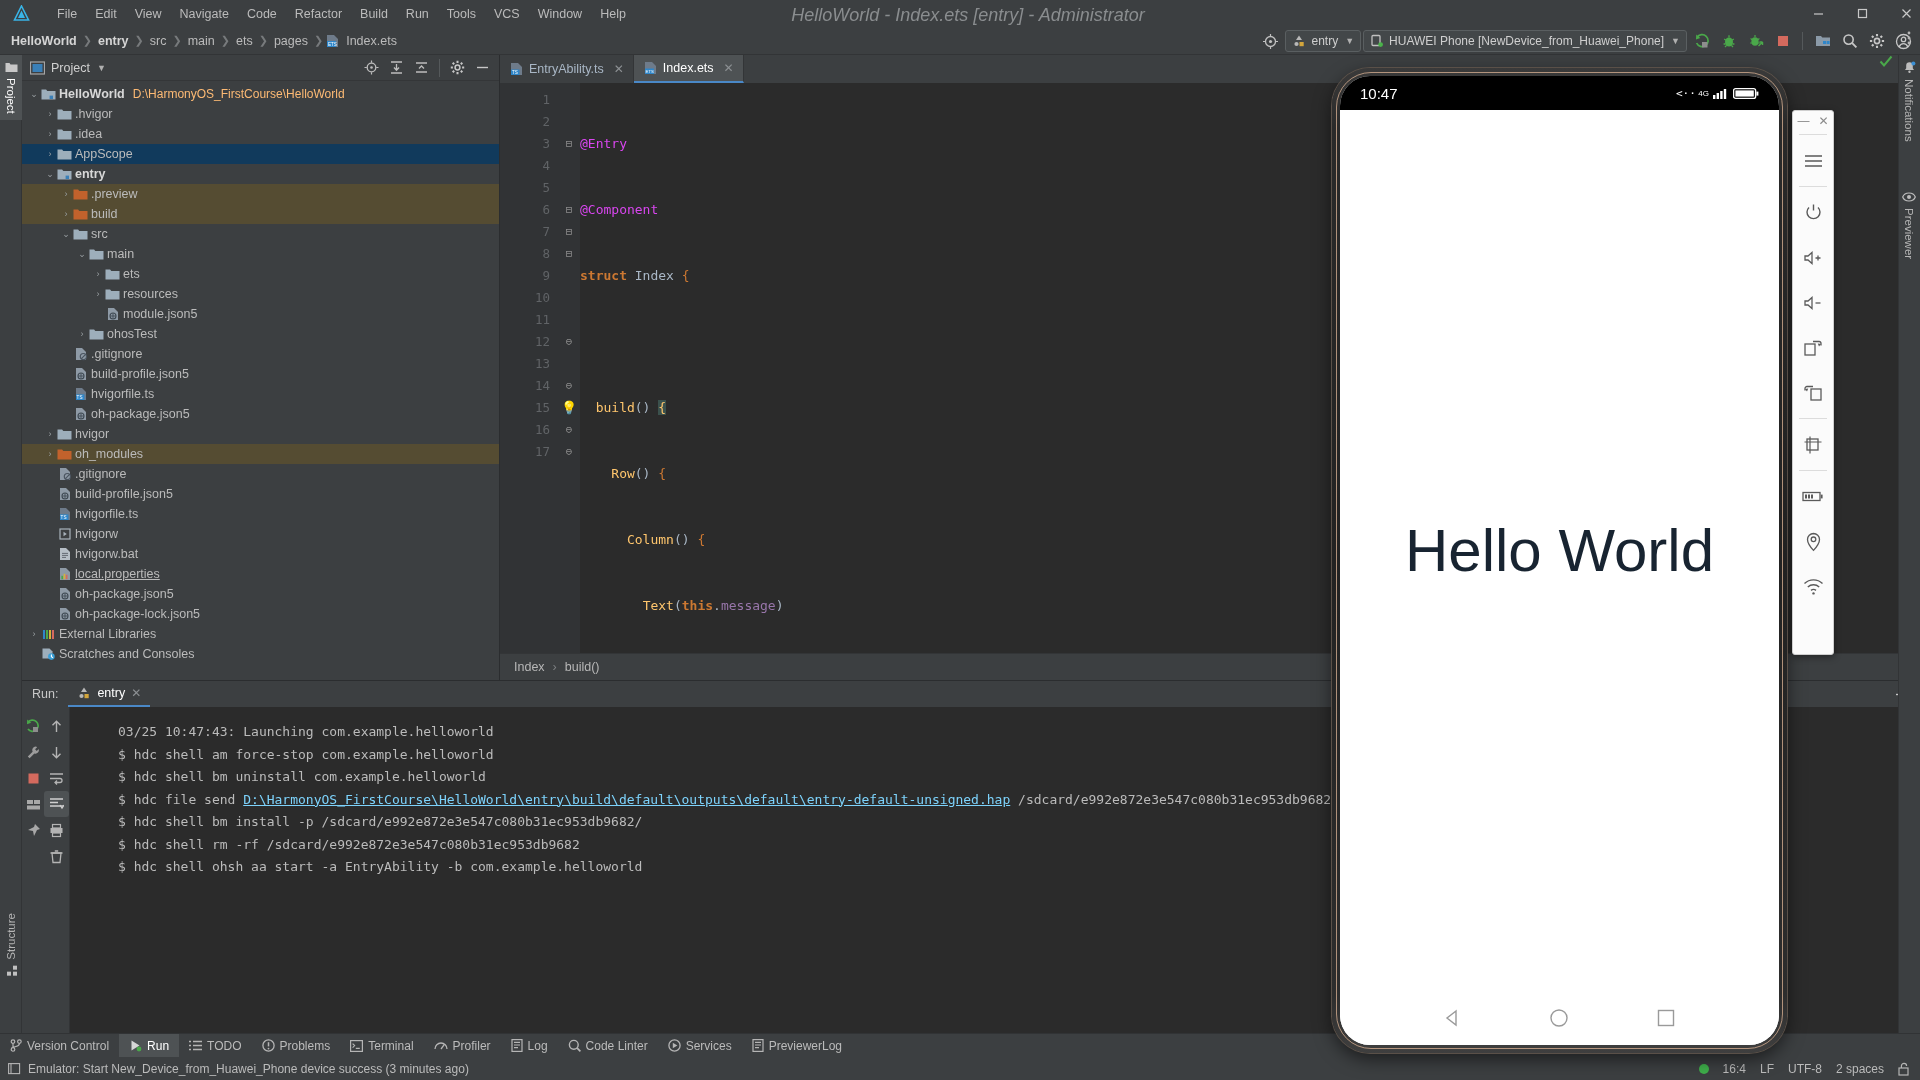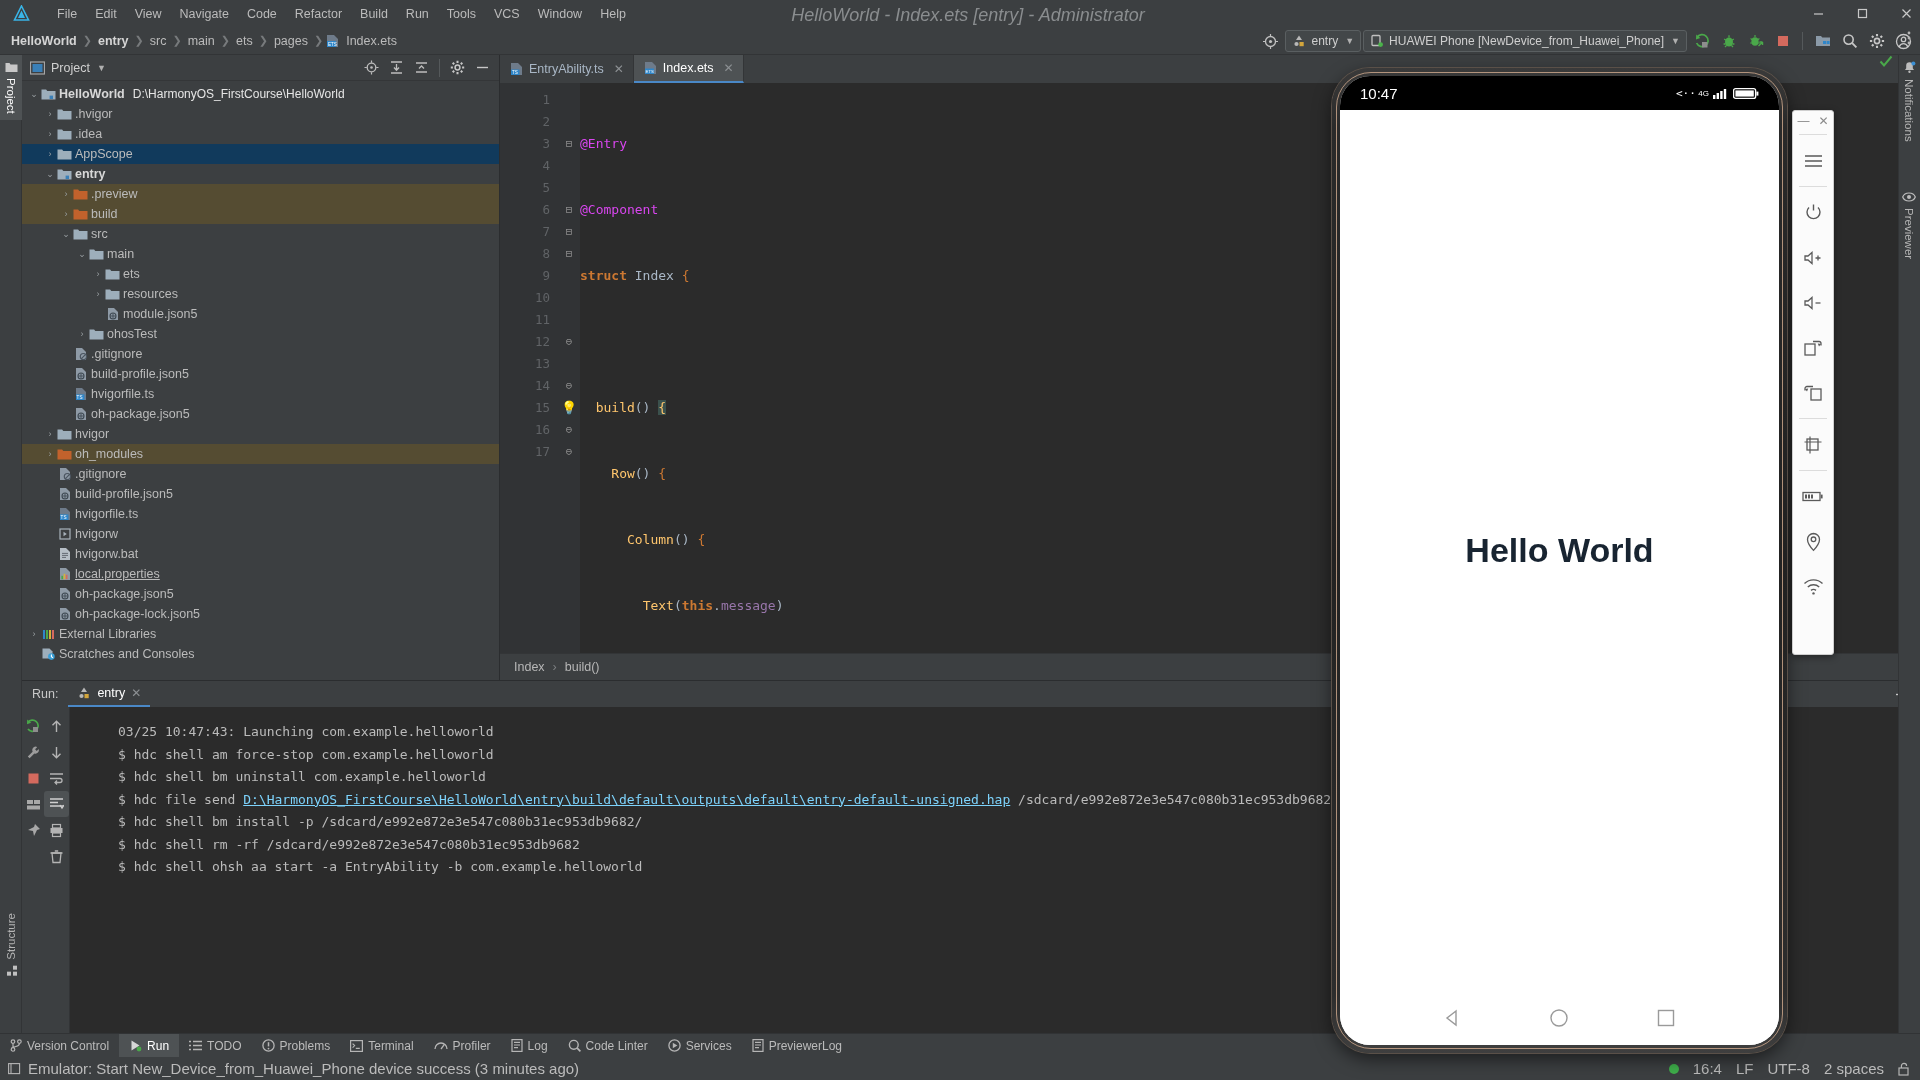--- a/index.html
+++ b/index.html
@@ -92,21 +92,21 @@
     padding-right: 4px; font-size: 12.5px; color: #bbbbbb;
   }
   .row.sel { background: #113a5c; }
   .row.hl  { background: #554c32; }
   .row .arr {
     width: 12px; text-align: center; color: #9aa0a3; font-size: 9px; flex: 0 0 12px;
   }
   .row .ico { width: 17px; display: flex; align-items: center; justify-content: center; flex: 0 0 17px; }
   .row .lbl { margin-left: 2px; }
   .row .lbl.b { font-weight: bold; color: #d8d8d8; }
-  .row .sub { margin-left: 8px; color: #e5e5e5; font-size: 12px; }
+  .row .sub { margin-left: 8px; color: #fdba74; font-size: 12px; }
 
   
   .editor {
     position: absolute; left: 500px; top: 55px; width: 1420px; height: 625px;
     background: #2b2b2b;
   }
   .tabstrip { height: 28px; background: #3c3f41; display: flex; align-items: flex-end; }
   .etab {
     height: 28px; display: flex; align-items: center; gap: 6px;
     padding: 0 9px 0 10px; font-size: 12.5px; color: #a9b7c6; background: #3c3f41;
@@ -176,21 +176,21 @@
   
   .toolwin {
     position: absolute; left: 0; bottom: 23px; width: 1920px; height: 24px;
     background: #3c3f41; display: flex; align-items: center; font-size: 12px; color: #bbbbbb;
     border-top: 1px solid #313335;
   }
   .twitem { display: flex; align-items: center; gap: 5px; padding: 2px 10px; height: 24px; }
   .twitem.active { background: #4e5254; color: #fff; }
   .statusbar {
     position: absolute; left: 0; bottom: 0; width: 1920px; height: 23px;
-    background: #3c3f41; display: flex; align-items: center; font-size: 15px; color: #bbbbbb;
+    background: #3c3f41; display: flex; align-items: center; font-size: 12px; color: #bbbbbb;
   }
   .statusbar .left { display: flex; align-items: center; gap: 7px; margin-left: 8px; }
   .statusbar .right { position: absolute; right: 10px; display: flex; align-items: center; gap: 14px; }
   .greendot { width: 10px; height: 10px; border-radius: 50%; background: #3faf4b; display: inline-block; }
 
   
   .rstrip {
     position: absolute; right: 0; top: 55px; width: 22px; height: 1000px;
     background: #3c3f41; border-left: 1px solid #323436;
   }
@@ -225,21 +225,21 @@
   .phone-status {
     height: 34px; background: #000; color: #fff;
     display: flex; align-items: center; justify-content: space-between;
     padding: 0 20px; font-size: 15px; font-family: "Liberation Sans", sans-serif;
   }
   .phone-status .icons { display: flex; align-items: center; gap: 4px; font-size: 11px; }
   .phone-content {
     height: 880px; background: #fff; display: flex; align-items: center; justify-content: center;
   }
   .hello {
-    font-size: 34px; font-weight: bold; color: #182431;
+    font-size: 60px; font-weight: normal; color: #182431;
     font-family: "Liberation Sans", sans-serif;
   }
   .phone-nav {
     height: 55px; background: #fff; display: flex; align-items: center; justify-content: space-around;
     padding: 0 60px;
   }
   .emu-toolbar {
     position: absolute; left: 460px; top: 42px; width: 42px; height: 545px;
     background: #fbfbfb; border: 1px solid #cfcfcf; border-radius: 3px;
     display: flex; flex-direction: column; align-items: center;

